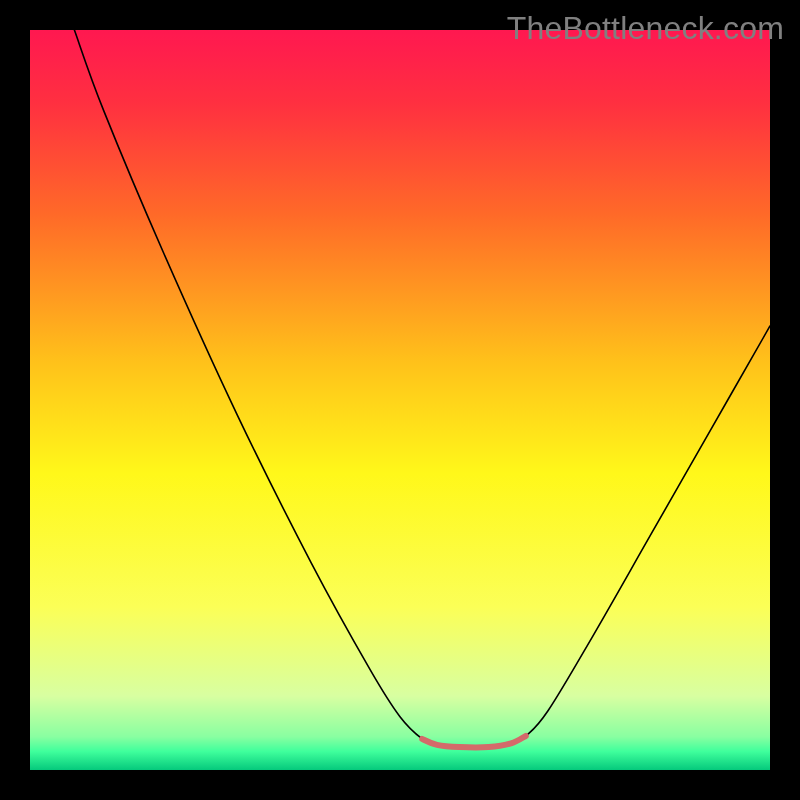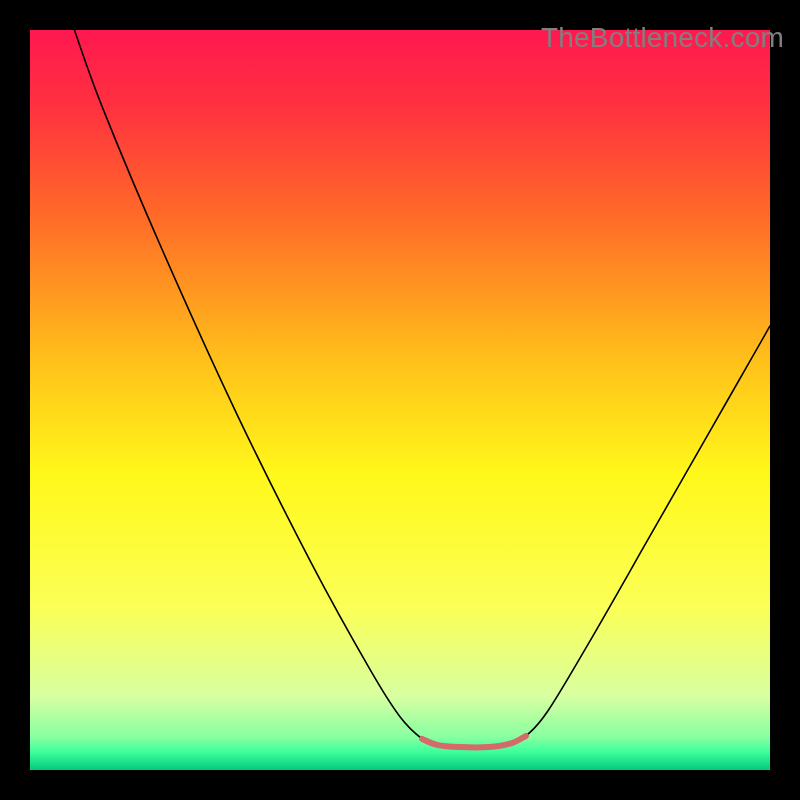--- a/index.html
+++ b/index.html
@@ -22,24 +22,24 @@
   .plot-area {
     position: absolute;
     left: 30px;
     top: 30px;
     width: 740px;
     height: 740px;
     overflow: hidden;
   }
   .watermark {
     position: absolute;
-    top: 22px;
+    top: 10px;
     right: 16px;
     color: #808080;
-    font-size: 28px;
+    font-size: 32px;
     font-weight: 400;
     letter-spacing: 0.2px;
     z-index: 20;
   }
 </style>
 </head>
 <body>
 
 <div class="frame">
 

